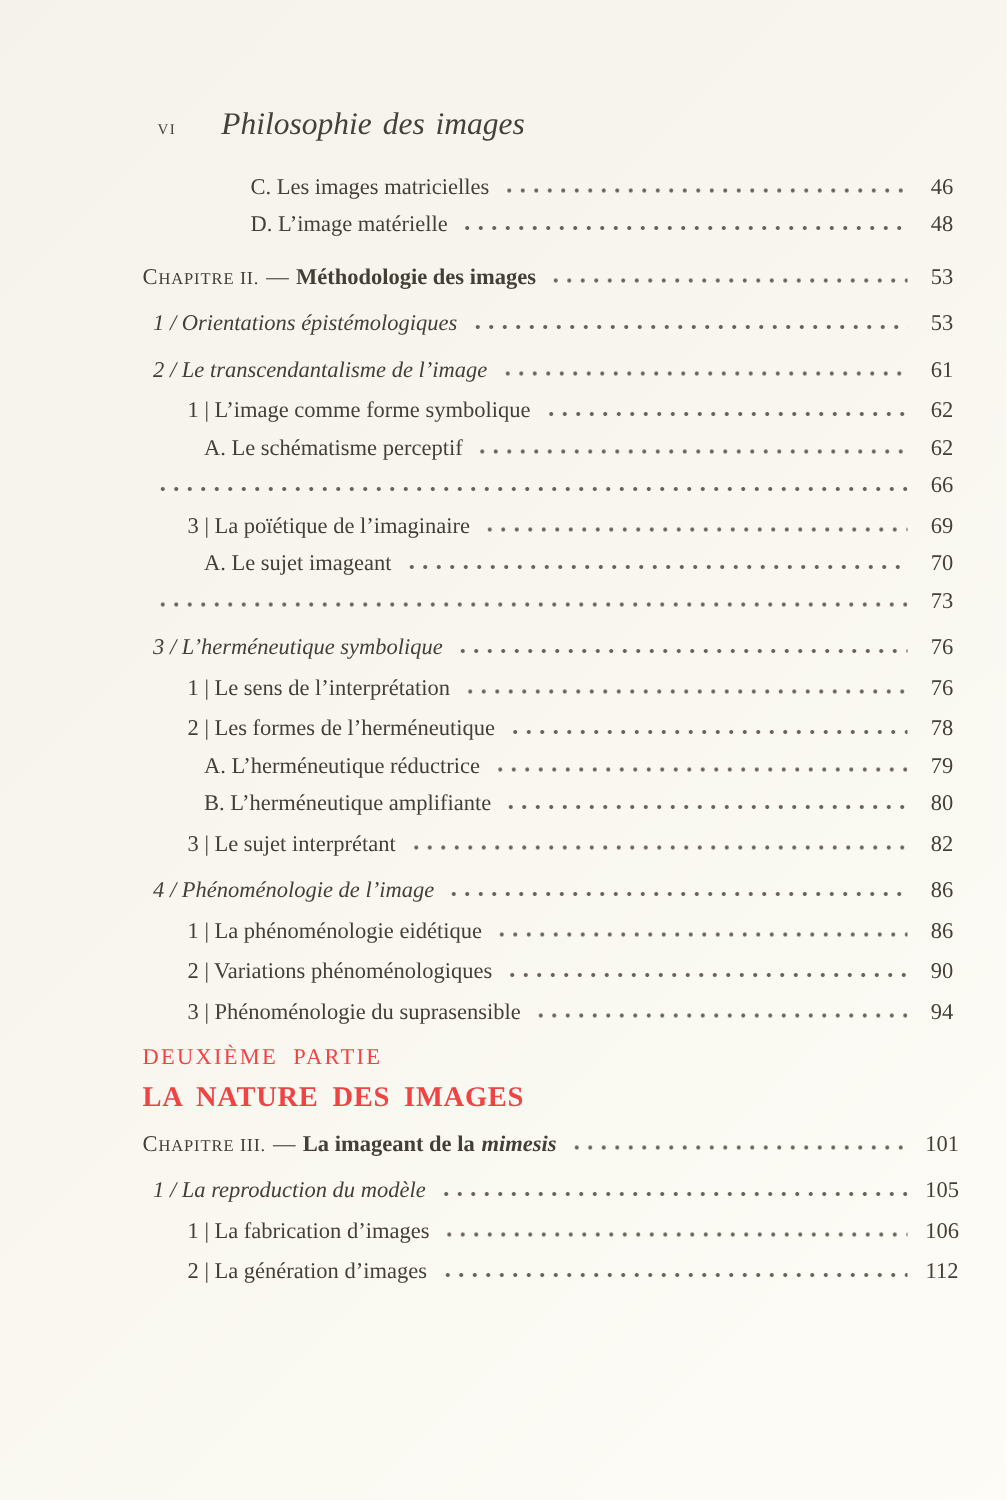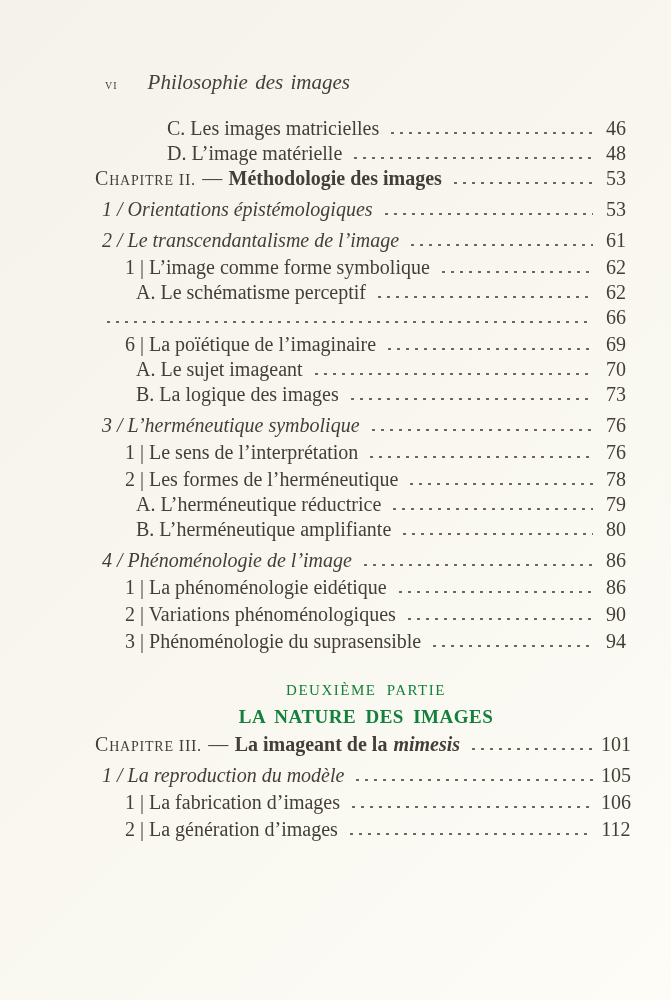--- a/index.html
+++ b/index.html
@@ -6,21 +6,21 @@
   body {
     width: 671px; height: 1000px;
     overflow: hidden;
     font-family: "Liberation Serif", "DejaVu Serif", serif;
     background: linear-gradient(135deg, #f4f2ea 0%, #f8f6ef 45%, #fdfcf6 100%);
     color: #403c34;
   }
   .page {
     box-sizing: border-box;
     width: 671px; height: 1000px;
-    padding: 70px 34px 0 95px;
+    padding: 70px 22px 0 95px;
   }
   .header {
     display: flex;
     align-items: baseline;
     height: 20px;
     padding-left: 10px;
     color: #45413a;
   }
   .folio {
     font-variant: small-caps;
@@ -31,24 +31,24 @@
     margin-left: 30px;
     font-style: italic;
     font-size: 21px;
     word-spacing: 2px;
   }
   .toc { margin-top: 27px; }
   .row {
     display: flex;
     align-items: baseline;
     height: 25px;
-    font-size: 20px;
+    font-size: 15px;
     color: #433f37;
   }
-  .row.chapter { margin-top: 0; }
+  .row.chapter { margin-top: 10px; }
   .row.section { margin-top: 6px; }
   .row.sub     { margin-top: 2px; }
   .row.section .label {
     font-style: italic;
     margin-left: 7px;
   }
   .row.sub .label        { margin-left: 30px; }
   .row.letter .label     { margin-left: 41px; }
   .row.letter-deep .label{ margin-left: 72px; }
   .label { white-space: nowrap; }
@@ -73,24 +73,23 @@
     background-size: 9px 4px;
     background-repeat: repeat-x;
     background-position: left bottom;
   }
   .pagenum {
     width: 42px;
     text-align: center;
     white-space: nowrap;
   }
   .part-heading {
-    margin-top: 22px;
     margin-bottom: 3px;
-    text-align: center;
-    color: #15803d;
+    text-align: left;
+    color: #ef4444;
   }
   .part-line1 {
     font-size: 15px;
     letter-spacing: 1.5px;
     word-spacing: 5px;
     line-height: 26px;
   }
   .part-line2 {
     font-size: 19px;
     font-weight: bold;
@@ -143,31 +142,30 @@
       <div class="row letter">
         <span class="label">A.  Le schématisme perceptif</span>
         <span class="leader"></span>
         <span class="pagenum">62</span>
       </div>
       <div class="row letter">
         <span class="leader"></span>
         <span class="pagenum">66</span>
       </div>
       <div class="row sub">
-        <span class="label">6 | La poïétique de l’imaginaire</span>
+        <span class="label">3 | La poïétique de l’imaginaire</span>
         <span class="leader"></span>
         <span class="pagenum">69</span>
       </div>
       <div class="row letter">
         <span class="label">A.  Le sujet imageant</span>
         <span class="leader"></span>
         <span class="pagenum">70</span>
       </div>
       <div class="row letter">
-        <span class="label">B.  La logique des images</span>
         <span class="leader"></span>
         <span class="pagenum">73</span>
       </div>
       <div class="row section">
         <span class="label">3 / L’herméneutique symbolique</span>
         <span class="leader"></span>
         <span class="pagenum">76</span>
       </div>
       <div class="row sub">
         <span class="label">1 | Le sens de l’interprétation</span>
@@ -181,20 +179,25 @@
       </div>
       <div class="row letter">
         <span class="label">A.  L’herméneutique réductrice</span>
         <span class="leader"></span>
         <span class="pagenum">79</span>
       </div>
       <div class="row letter">
         <span class="label">B.  L’herméneutique amplifiante</span>
         <span class="leader"></span>
         <span class="pagenum">80</span>
+      </div>
+      <div class="row sub">
+        <span class="label">3 | Le sujet interprétant</span>
+        <span class="leader"></span>
+        <span class="pagenum">82</span>
       </div>
       <div class="row section">
         <span class="label">4 / Phénoménologie de l’image</span>
         <span class="leader"></span>
         <span class="pagenum">86</span>
       </div>
       <div class="row sub">
         <span class="label">1 | La phénoménologie eidétique</span>
         <span class="leader"></span>
         <span class="pagenum">86</span>

